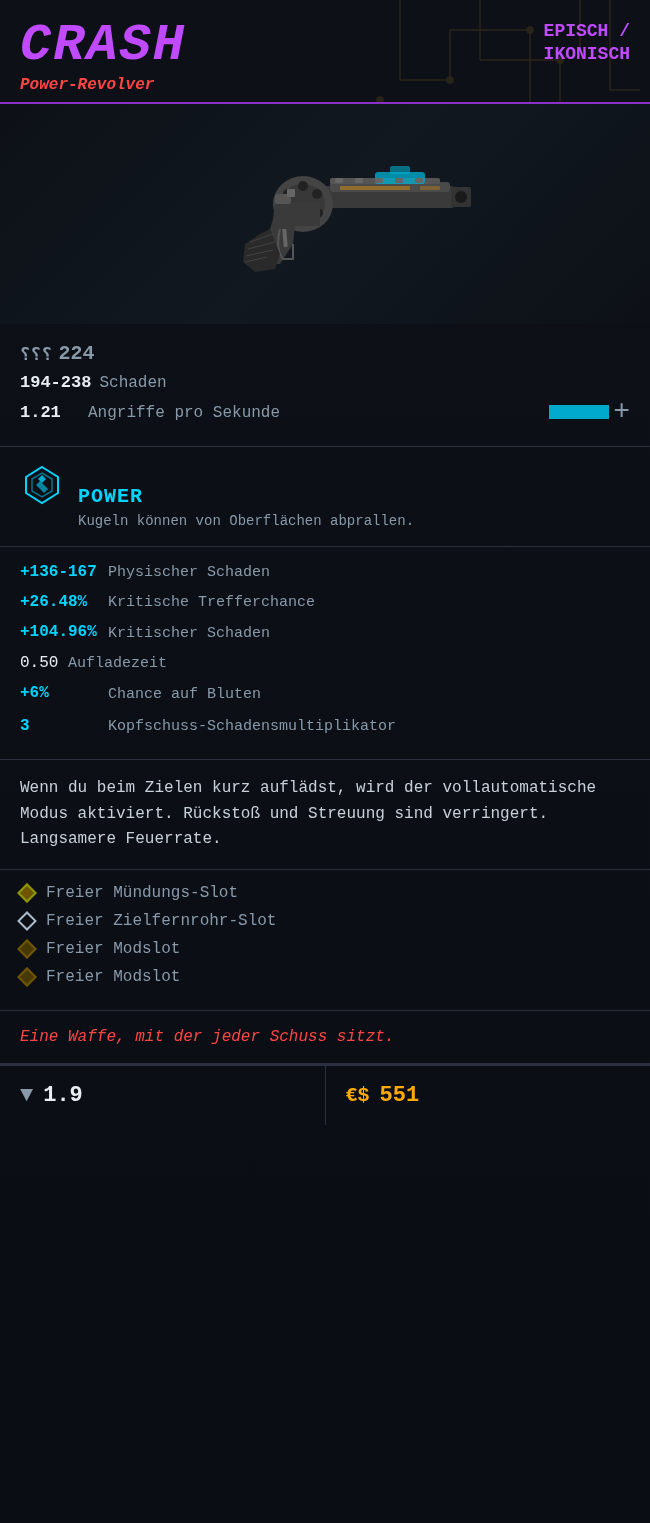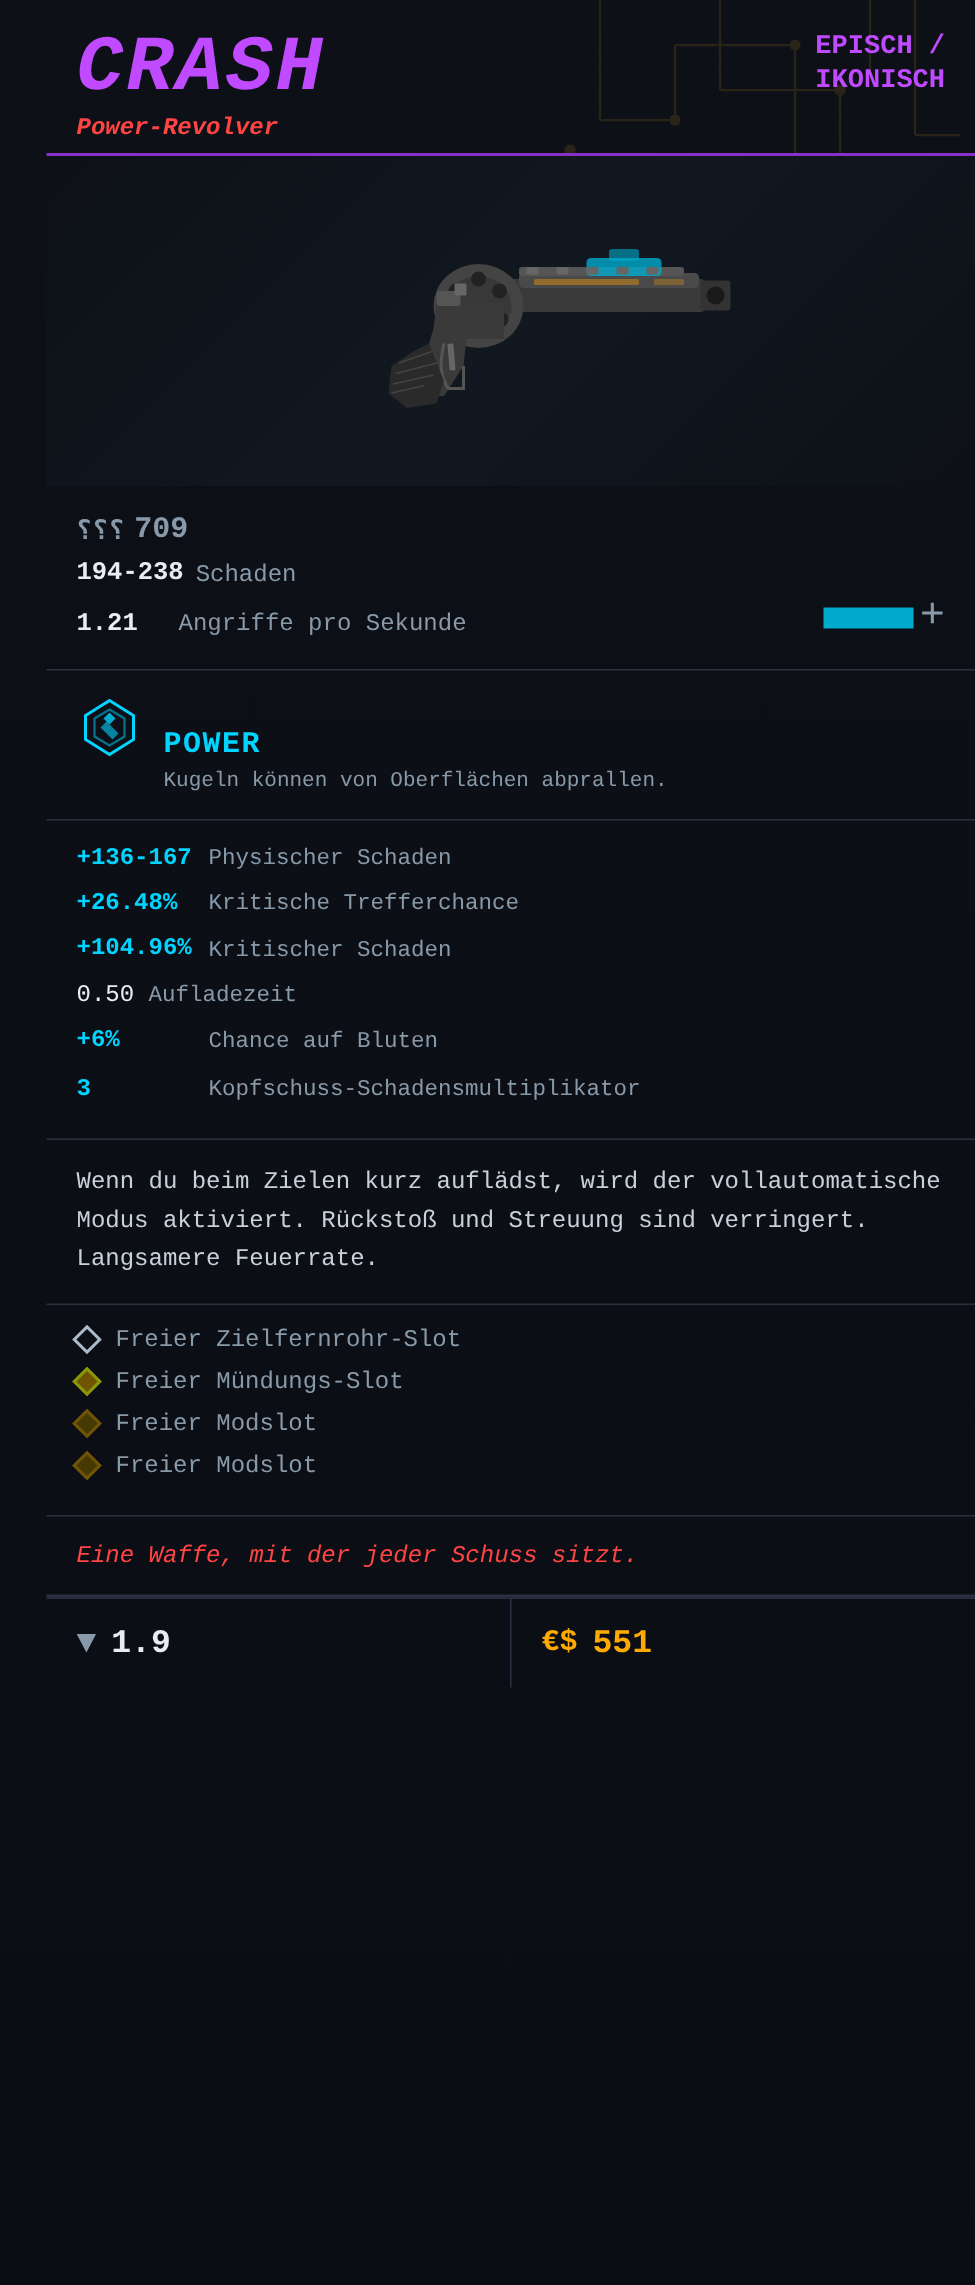--- a/index.html
+++ b/index.html
@@ -12,21 +12,20 @@
       color: #c8d0d8;
       position: relative;
     }
 
     .card {
       width: 650px;
       min-height: 1523px;
       background: linear-gradient(180deg, #0d1117 0%, #0a0e14 100%);
       position: relative;
       overflow: hidden;
-      padding-left: 31px;
     }
 
     
     .header {
       padding: 20px 20px 8px 20px;
       border-bottom: 2px solid #8b2fc9;
       position: relative;
     }
 
     .weapon-name {
@@ -139,21 +138,21 @@
       min-width: 60px;
     }
 
     .stat-label {
       color: #8899aa;
       font-size: 16px;
     }
 
     .attack-row {
       display: flex;
-      align-items: flex-end;
+      align-items: center;
       justify-content: space-between;
     }
 
     .upgrade-btn {
       display: flex;
       align-items: center;
       gap: 4px;
     }
 
     .upgrade-bar {
@@ -432,21 +431,21 @@
 
       <rect x="185" y="52" width="70" height="4" rx="1" fill="#b07a20" opacity="0.7"></rect>
       <rect x="265" y="52" width="20" height="4" rx="1" fill="#b07a20" opacity="0.5"></rect>
     </svg>
   </div>
 
   <div class="stats-section">
     <div class="dps-row">
       <div class="item-level">
         <span class="bullets-icon">⸮⸮⸮</span>
-        <span>709</span>
+        <span>224</span>
       </div>
     </div>
 
     <div class="stat-row">
       <span class="stat-number">194-238</span>
       <span class="stat-label">Schaden</span>
     </div>
 
     <div class="stat-row attack-row">
       <div style="display:flex;align-items:baseline;">
@@ -500,26 +499,26 @@
       <span class="mod-label">Kopfschuss-Schadensmultiplikator</span>
     </div>
   </div>
 
   <div class="ability-section">
     <div class="ability-text">Wenn du beim Zielen kurz auflädst, wird der vollautomatische Modus aktiviert. Rückstoß und Streuung sind verringert. Langsamere Feuerrate.</div>
   </div>
 
   <div class="slots-section">
     <div class="slot-row">
+      <div class="diamond muzzle" style="background:#886600;border-color:#aabb00;opacity:0.8;"></div>
+      <span class="slot-label">Freier Mündungs-Slot</span>
+    </div>
+    <div class="slot-row">
       <div class="diamond scope"></div>
       <span class="slot-label">Freier Zielfernrohr-Slot</span>
-    </div>
-    <div class="slot-row">
-      <div class="diamond muzzle" style="background:#886600;border-color:#aabb00;opacity:0.8;"></div>
-      <span class="slot-label">Freier Mündungs-Slot</span>
     </div>
     <div class="slot-row">
       <div class="diamond mod1" style="background:#554400;border-color:#886600;opacity:0.8;"></div>
       <span class="slot-label">Freier Modslot</span>
     </div>
     <div class="slot-row">
       <div class="diamond mod2" style="background:#554400;border-color:#886600;opacity:0.8;"></div>
       <span class="slot-label">Freier Modslot</span>
     </div>
   </div>

